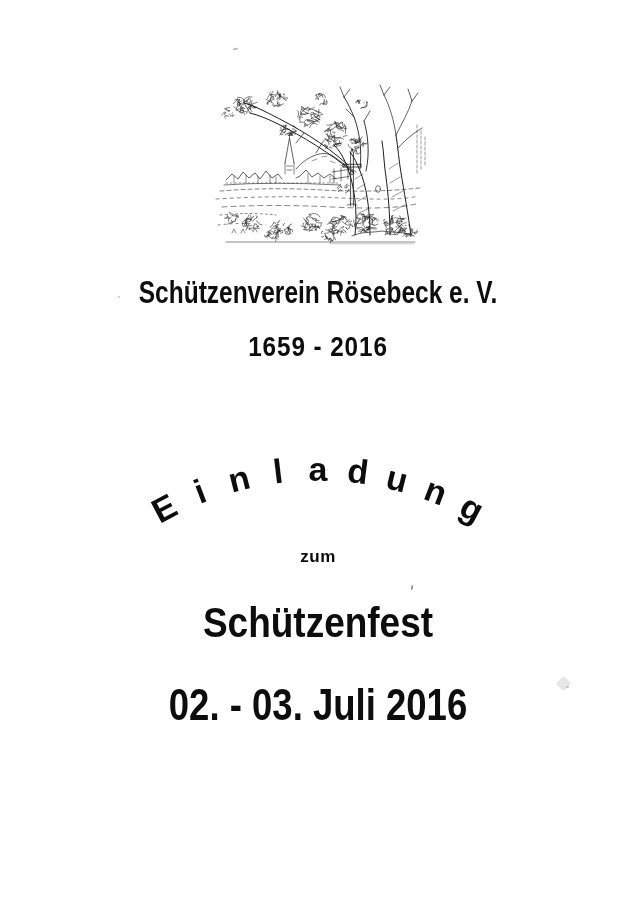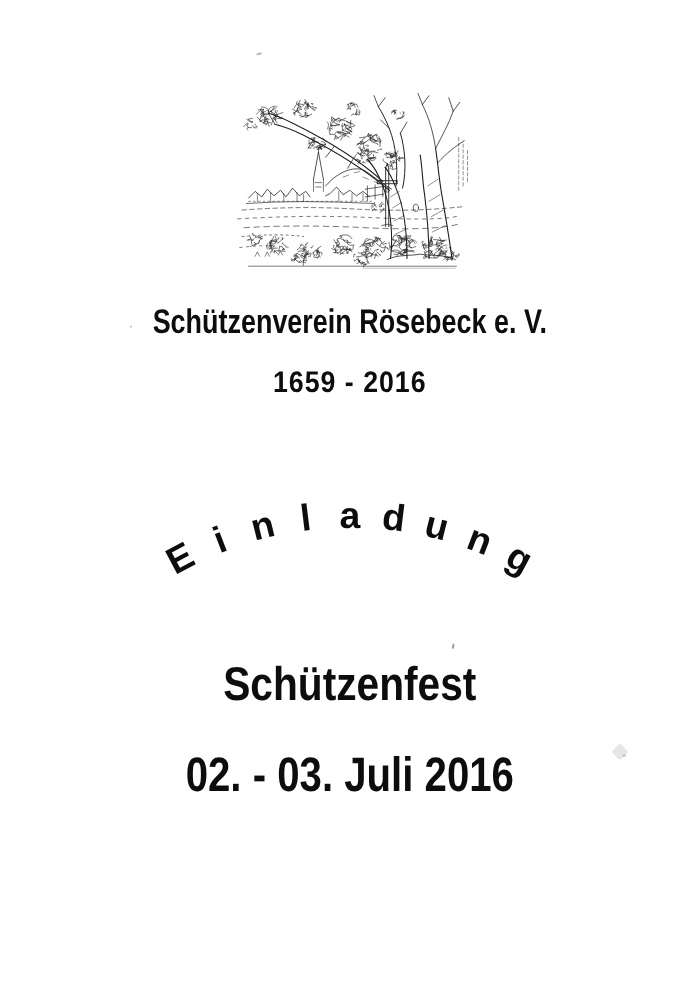--- a/index.html
+++ b/index.html
@@ -143,15 +143,16 @@
       <span class="arc-letter" style="left: 206.189px; top: 506.723px; transform: rotate(-21deg) translate(-50%, -100%);">i</span>
       <span class="arc-letter" style="left: 242.52px; top: 495.268px; transform: rotate(-14deg) translate(-50%, -100%);">n</span>
       <span class="arc-letter" style="left: 279.977px; top: 488.326px; transform: rotate(-7deg) translate(-50%, -100%);">l</span>
       <span class="arc-letter" style="left: 318px; top: 486px; transform: rotate(0deg) translate(-50%, -100%);">a</span>
       <span class="arc-letter" style="left: 356.023px; top: 488.326px; transform: rotate(7deg) translate(-50%, -100%);">d</span>
       <span class="arc-letter" style="left: 393.48px; top: 495.268px; transform: rotate(14deg) translate(-50%, -100%);">u</span>
       <span class="arc-letter" style="left: 429.811px; top: 506.723px; transform: rotate(21deg) translate(-50%, -100%);">n</span>
       <span class="arc-letter" style="left: 464.475px; top: 522.52px; transform: rotate(28deg) translate(-50%, -100%);">g</span>
     </div>
 
+  <div class="txt zum">zum</div>
   <div class="txt fest">Schützenfest</div>
   <div class="txt date">02. - 03. Juli 2016</div>
 </div>
 
 </body></html>

